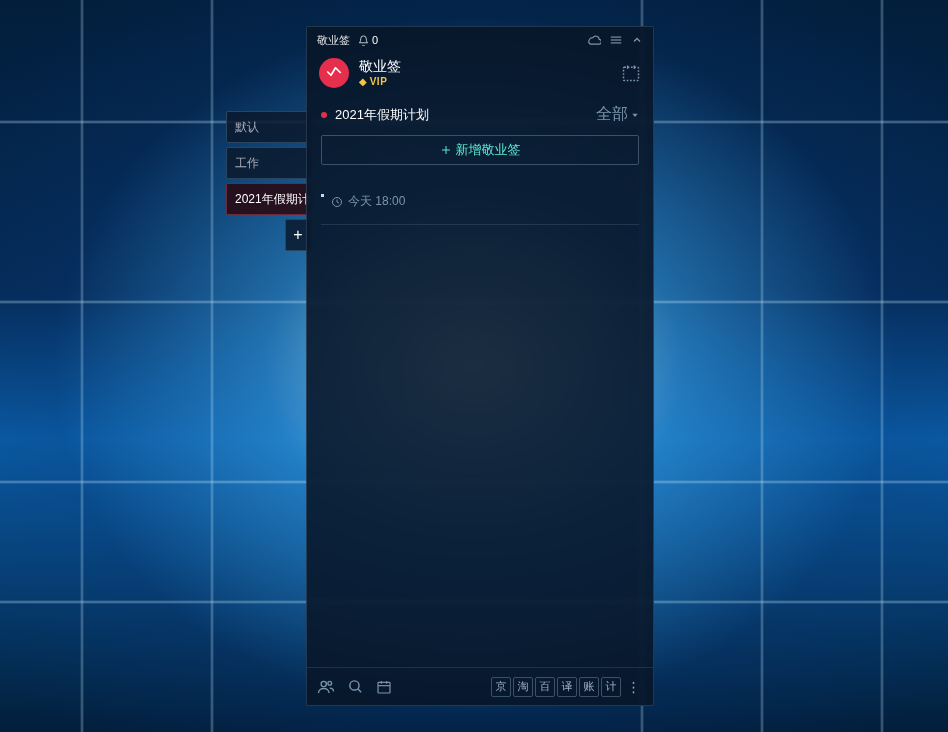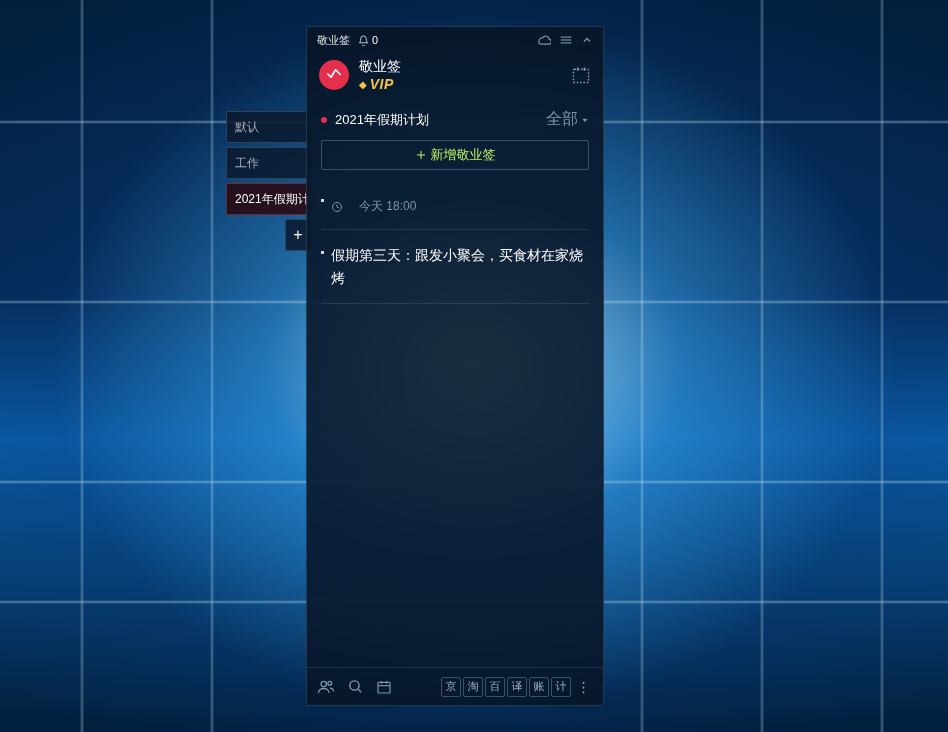--- a/index.html
+++ b/index.html
@@ -75,21 +75,21 @@
       align-self: flex-end;
       font-size: 16px;
       color: #fff;
     }
 
     
     .app-window {
       position: absolute;
       left: 306px;
       top: 26px;
-      width: 298px;
+      width: 348px;
       height: 680px;
       background: rgba(8, 22, 40, 0.88);
       border: 1px solid rgba(120,150,180,0.25);
       border-radius: 2px;
       display: flex;
       flex-direction: column;
       z-index: 10;
       backdrop-filter: blur(2px);
     }
     .titlebar {
@@ -123,21 +123,21 @@
       background: #e62e4d;
       border-radius: 50%;
       display: flex; align-items: center; justify-content: center;
       flex-shrink: 0;
     }
     .app-logo svg { width: 18px; height: 18px; }
     .header-text { flex: 1; line-height: 1.3; }
     .app-name { color: #fff; font-size: 14px; font-weight: 500; }
     .vip-row { display: flex; align-items: center; gap: 3px; }
     .vip-diamond { color: #f5c542; font-size: 10px; }
-    .vip-label { color: #f5c542; font-size: 14px; font-weight: 600; letter-spacing: 0.5px; font-style: italic; }
+    .vip-label { color: #f5c542; font-size: 10px; font-weight: 600; letter-spacing: 0.5px; }
     .cal-icon { color: #7a95ab; cursor: pointer; }
 
     .category-row {
       display: flex;
       align-items: center;
       padding: 6px 14px;
       font-size: 13px;
       color: #fff;
     }
     .red-dot {
@@ -154,21 +154,21 @@
     }
 
     .add-btn {
       margin: 4px 14px 8px;
       border: 1px solid #3a5268;
       border-radius: 2px;
       height: 30px;
       display: flex;
       align-items: center;
       justify-content: center;
-      color: #bef264;
+      color: #5eead4;
       font-size: 13px;
       cursor: pointer;
       gap: 4px;
     }
 
     .notes {
       flex: 1;
       overflow-y: auto;
       padding: 0 14px;
     }
@@ -185,21 +185,21 @@
     }
     .note-text {
       color: #fff;
       font-size: 14px;
       line-height: 1.6;
       padding-left: 10px;
     }
     .note-meta {
       display: flex;
       align-items: center;
-      gap: 16px;
+      gap: 5px;
       color: #7a95ab;
       font-size: 12px;
       padding-left: 10px;
       margin-top: 6px;
     }
 
     .bottom-bar {
       height: 38px;
       border-top: 1px solid rgba(120,150,180,0.2);
       display: flex;
@@ -331,24 +331,20 @@
     <div class="note">
       <span class="bullet"></span>
       <div class="note-meta">
         <svg width="12" height="12" viewBox="0 0 24 24" fill="none" stroke="currentColor" stroke-width="2">
             <circle cx="12" cy="12" r="9"></circle>
             <polyline points="12 7 12 12 16 14"></polyline>
           </svg>
         <span>今天 18:00</span>
       </div>
     </div>
-    <div class="note">
-      <span class="bullet"></span>
-      <div class="note-text">假期第三天：跟发小聚会，买食材在家烧烤</div>
-    </div>
   </div>
 
   <div class="bottom-bar">
     <span class="bb-icon">
       <svg width="18" height="18" viewBox="0 0 24 24" fill="none" stroke="currentColor" stroke-width="1.8">
           <circle cx="9" cy="8" r="3.5"></circle>
           <path d="M2 20c0-3.5 3-6 7-6s7 2.5 7 6"></path>
           <circle cx="17" cy="7" r="2.5"></circle>
           <path d="M22 18c0-2.5-2-4.5-5-4.5"></path>
         </svg>

